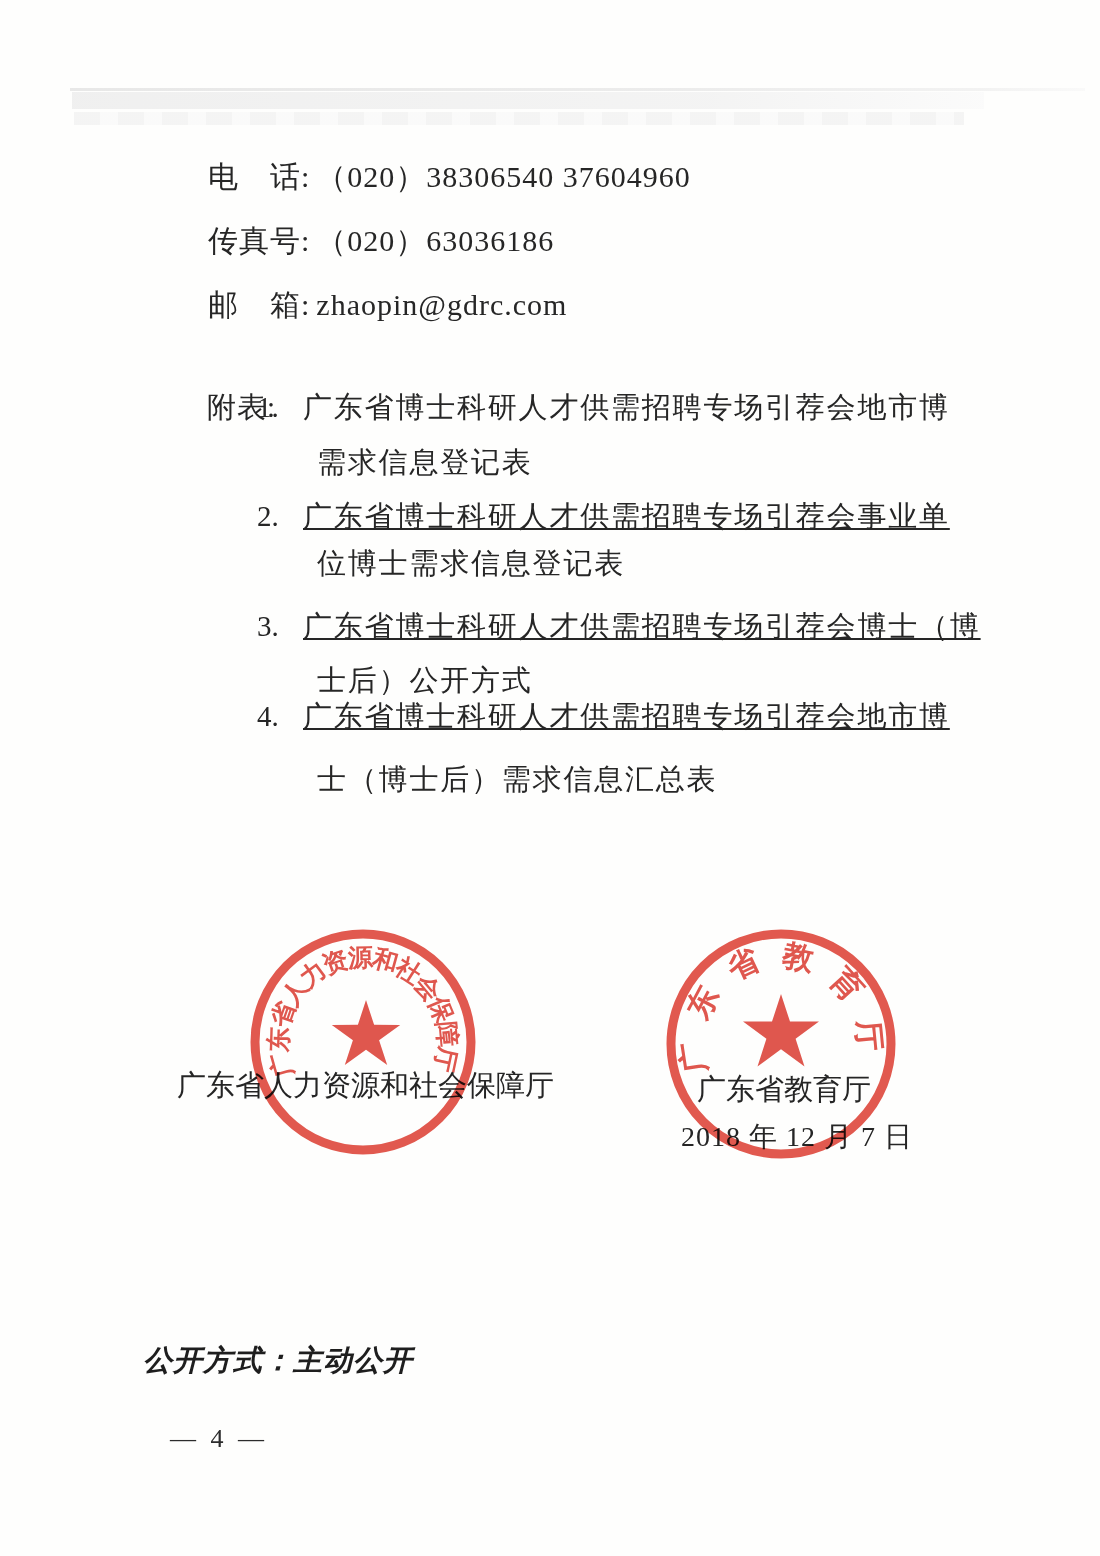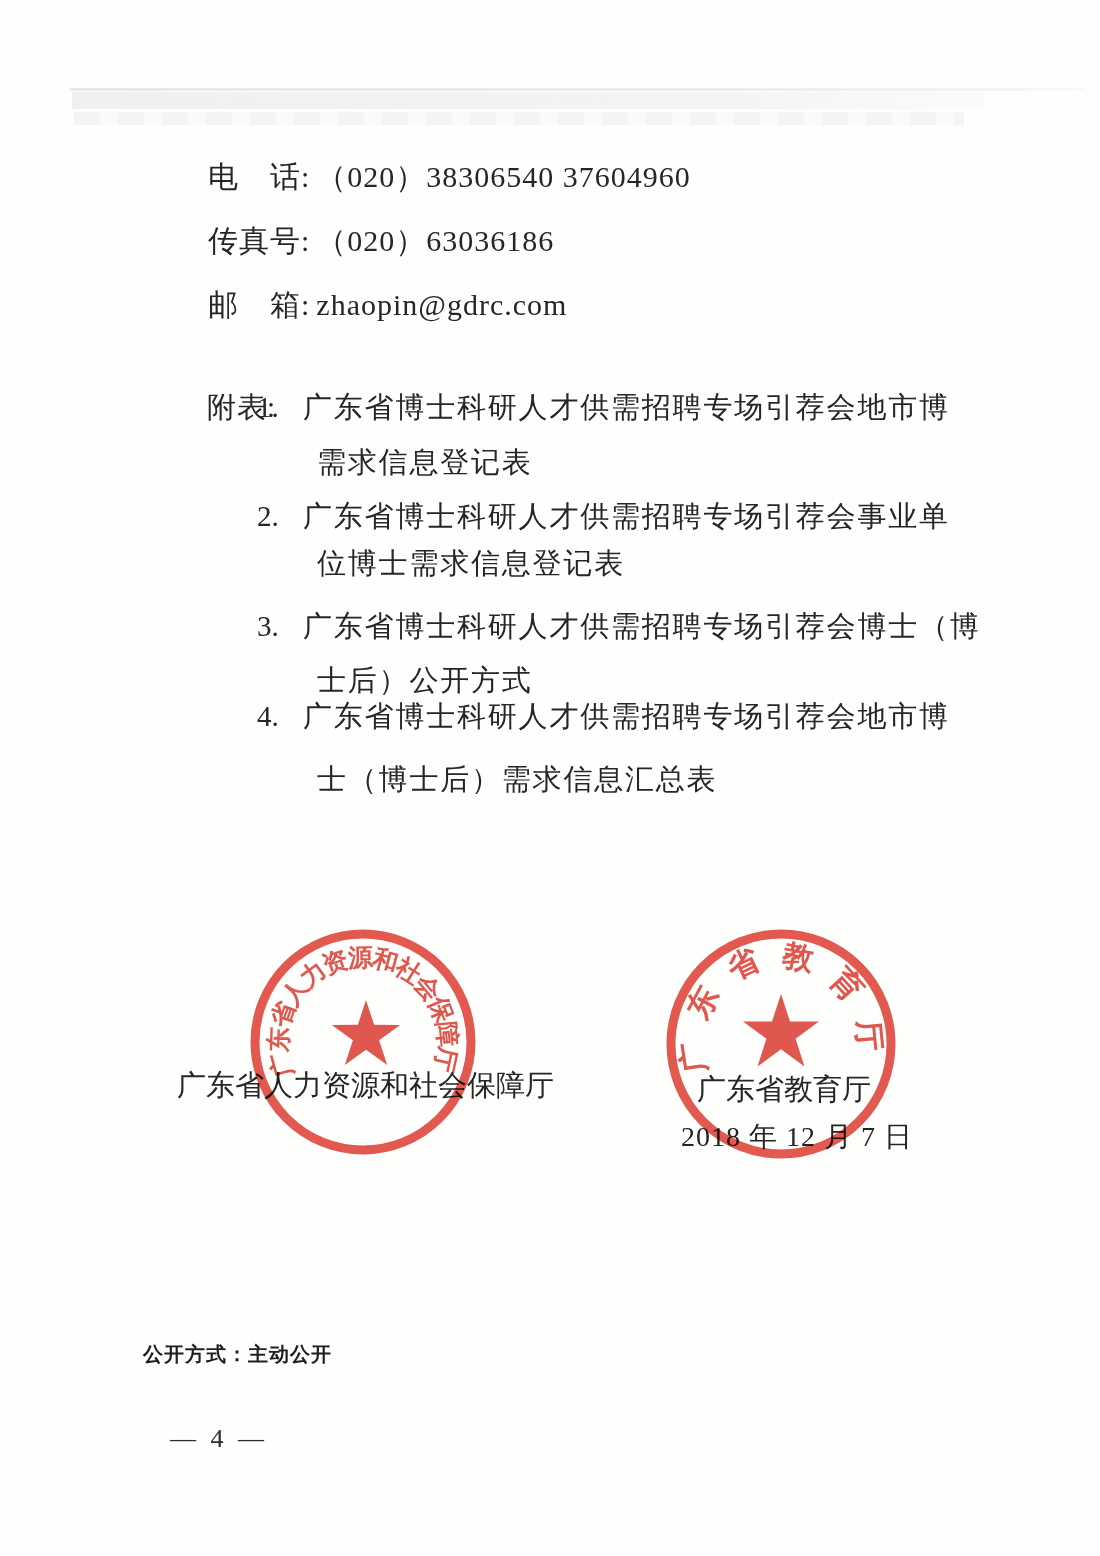--- a/index.html
+++ b/index.html
@@ -24,38 +24,38 @@
   .contact-row{position:absolute;left:0;white-space:nowrap;font-size:30px;letter-spacing:1px;}
   .contact-row .lab{display:inline-block;min-width:96px;}
   .contact-row .val{margin-left:6px;}
 
   
   .att{left:207px;top:388px;width:820px;}
   .att-row{position:absolute;left:0;white-space:nowrap;font-size:29px;}
   .att-label{display:inline-block;width:50px;letter-spacing:1px;}
   .att-num{display:inline-block;width:46px;}
   .att-text{letter-spacing:1.8px;}
-  .att-row.numbered{padding-left:50px;}
+  .att-row.numbered{padding-left:50px;text-decoration:underline;}
   .att-row.cont{padding-left:110px;}
 
   
   .sig{white-space:nowrap;font-size:29px;color:#252525;}
   .sig-left{left:177px;top:1066px;}
   .sig-right{left:697px;top:1070px;}
   .sig-date{left:681px;top:1118px;font-size:28px;letter-spacing:1px;}
 
   
   .seal{mix-blend-mode:multiply;opacity:.93;}
   .seal-left{left:246px;top:920px;}
   .seal-right{left:662px;top:921px;}
   .seal text{font-family:"Liberation Serif","DejaVu Serif",serif;font-weight:bold;}
 
   
-  .disclosure{left:143px;top:1341px;font-size:20px;font-weight:bold;
-    font-family:"Liberation Sans","DejaVu Sans",sans-serif;color:#1e1e1e;letter-spacing:1px;white-space:nowrap;}
+  .disclosure{left:143px;top:1341px;font-size:29px;font-weight:bold;
+    font-family:"Liberation Sans","DejaVu Sans",sans-serif;color:#1e1e1e;letter-spacing:1px;white-space:nowrap;font-style:italic;}
   .page-num{left:170px;top:1424px;font-size:26px;letter-spacing:4px;color:#2c2c2c;white-space:nowrap;}
 </style>
 </head>
 <body>
 
 <div class="abs scan-band-1"></div>
 <div class="abs scan-band-2"></div>
 <div class="abs scan-band-3"></div>
 
 <div class="abs contact">

